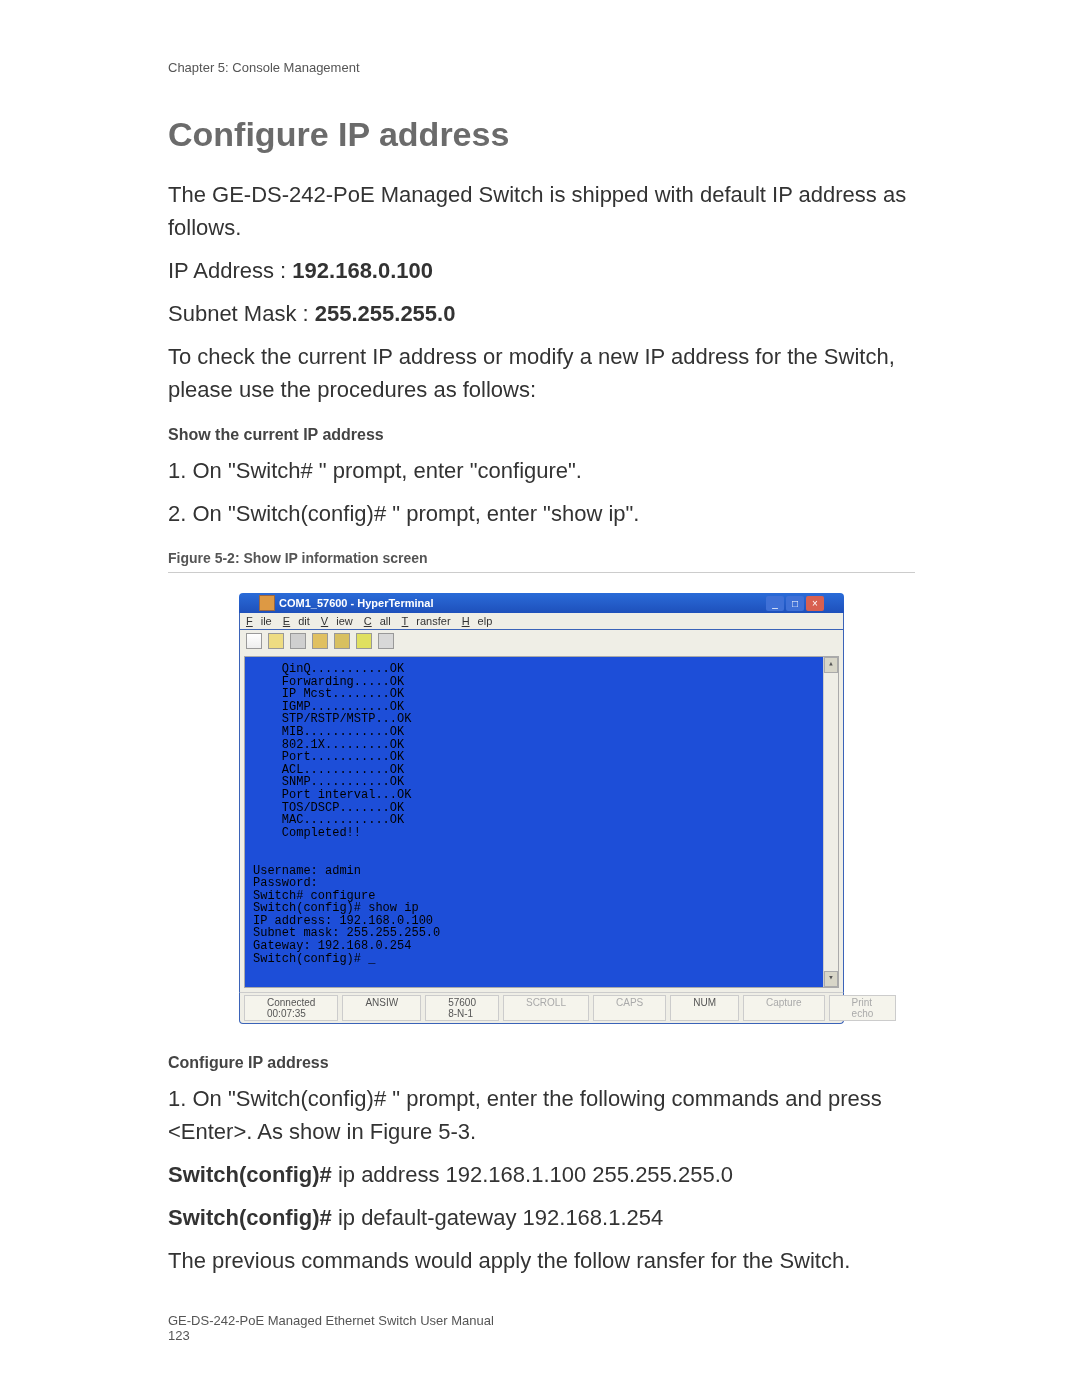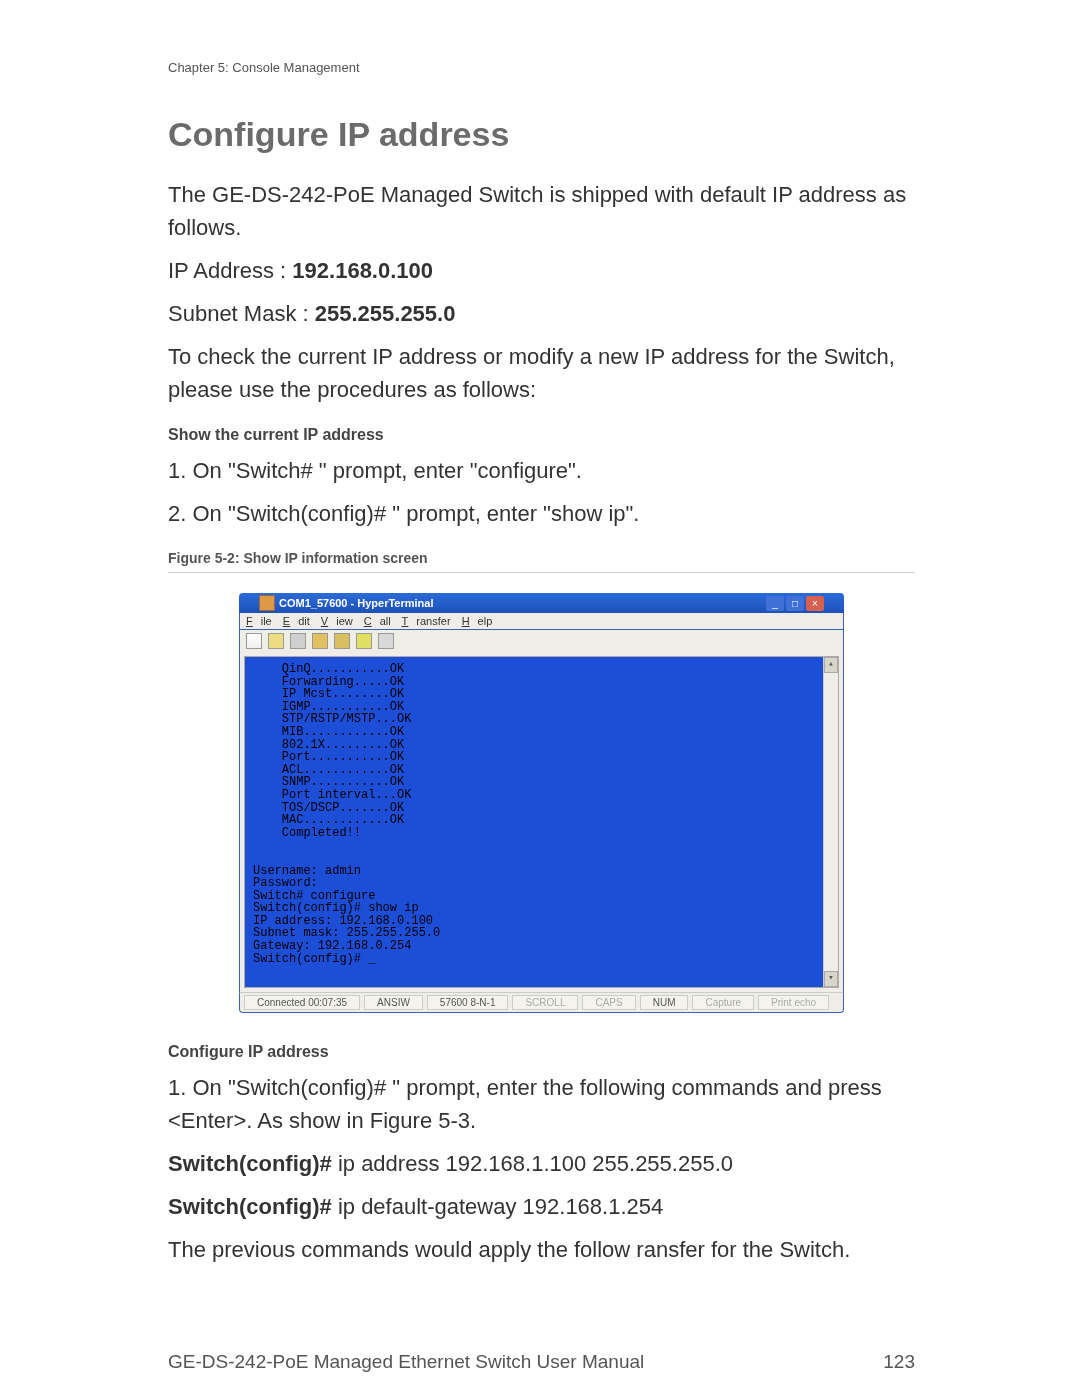--- a/index.html
+++ b/index.html
@@ -157,34 +157,35 @@
     border-top: 1px solid #ccc;
     border-radius: 0 0 4px 4px;
     padding: 2px 4px;
     font-size: 10px;
     color: #555;
     display: flex;
     gap: 4px;
   }
   .term-status .cell {
     border: 1px solid #ccc;
-    padding: 1px 12px;
+    padding: 1px 22px;
     background: #f5f4ec;
   }
   .term-status .dim { color: #aaa; }
 
   .footer {
     position: absolute;
-    bottom: 24px;
+    bottom: 54px;
     left: 168px;
     right: 165px;
     display: flex;
     justify-content: space-between;
-    font-size: 19px;
-    color: #555;
+    font-size: 13px;
+    color: #555;
+    flex-direction: column;
   }
 </style>
 </head>
 <body>
 
 <div class="page">
   <div class="chapter-label">Chapter 5: Console Management</div>
 
   <h1 class="title">Configure IP address</h1>
 

